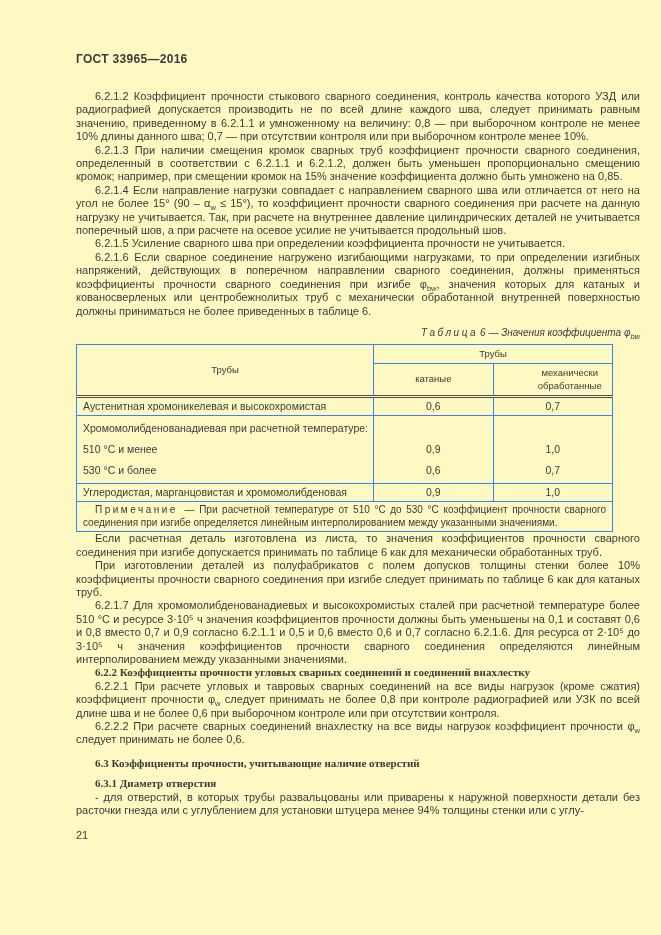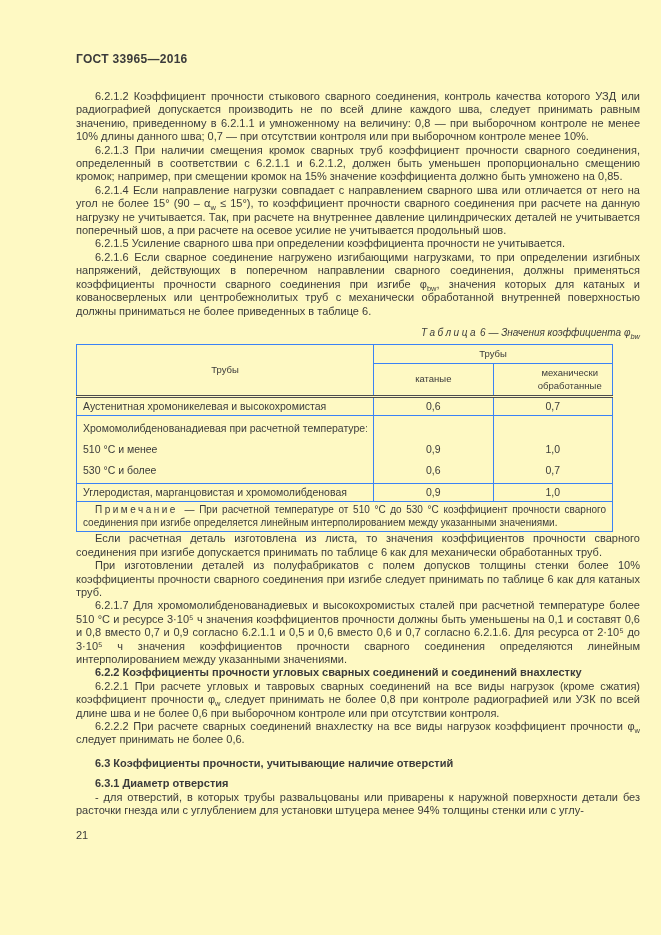--- a/index.html
+++ b/index.html
@@ -18,21 +18,21 @@
     font-weight: bold;
     letter-spacing: 0.3px;
   }
   .content {
     margin: 0 21px 0 76px;
     font-size: 11px;
     line-height: 13.4px;
     text-align: justify;
   }
   .content p { margin: 0; text-indent: 19px; }
-  .content p.bold { font-weight: bold; }
+  .content p.bold { font-weight: bold; font-family: Liberation Serif, serif; }
   .sp-before { margin-top: 10px !important; }
   .sp-before-sm { margin-top: 7px !important; }
   sub { font-size: 7.5px; line-height: 0; }
 
   .tbl-caption {
     margin: 8px 0 5px 0 !important;
     text-indent: 0 !important;
     font-size: 10px;
     text-align: right;
     font-style: italic;

